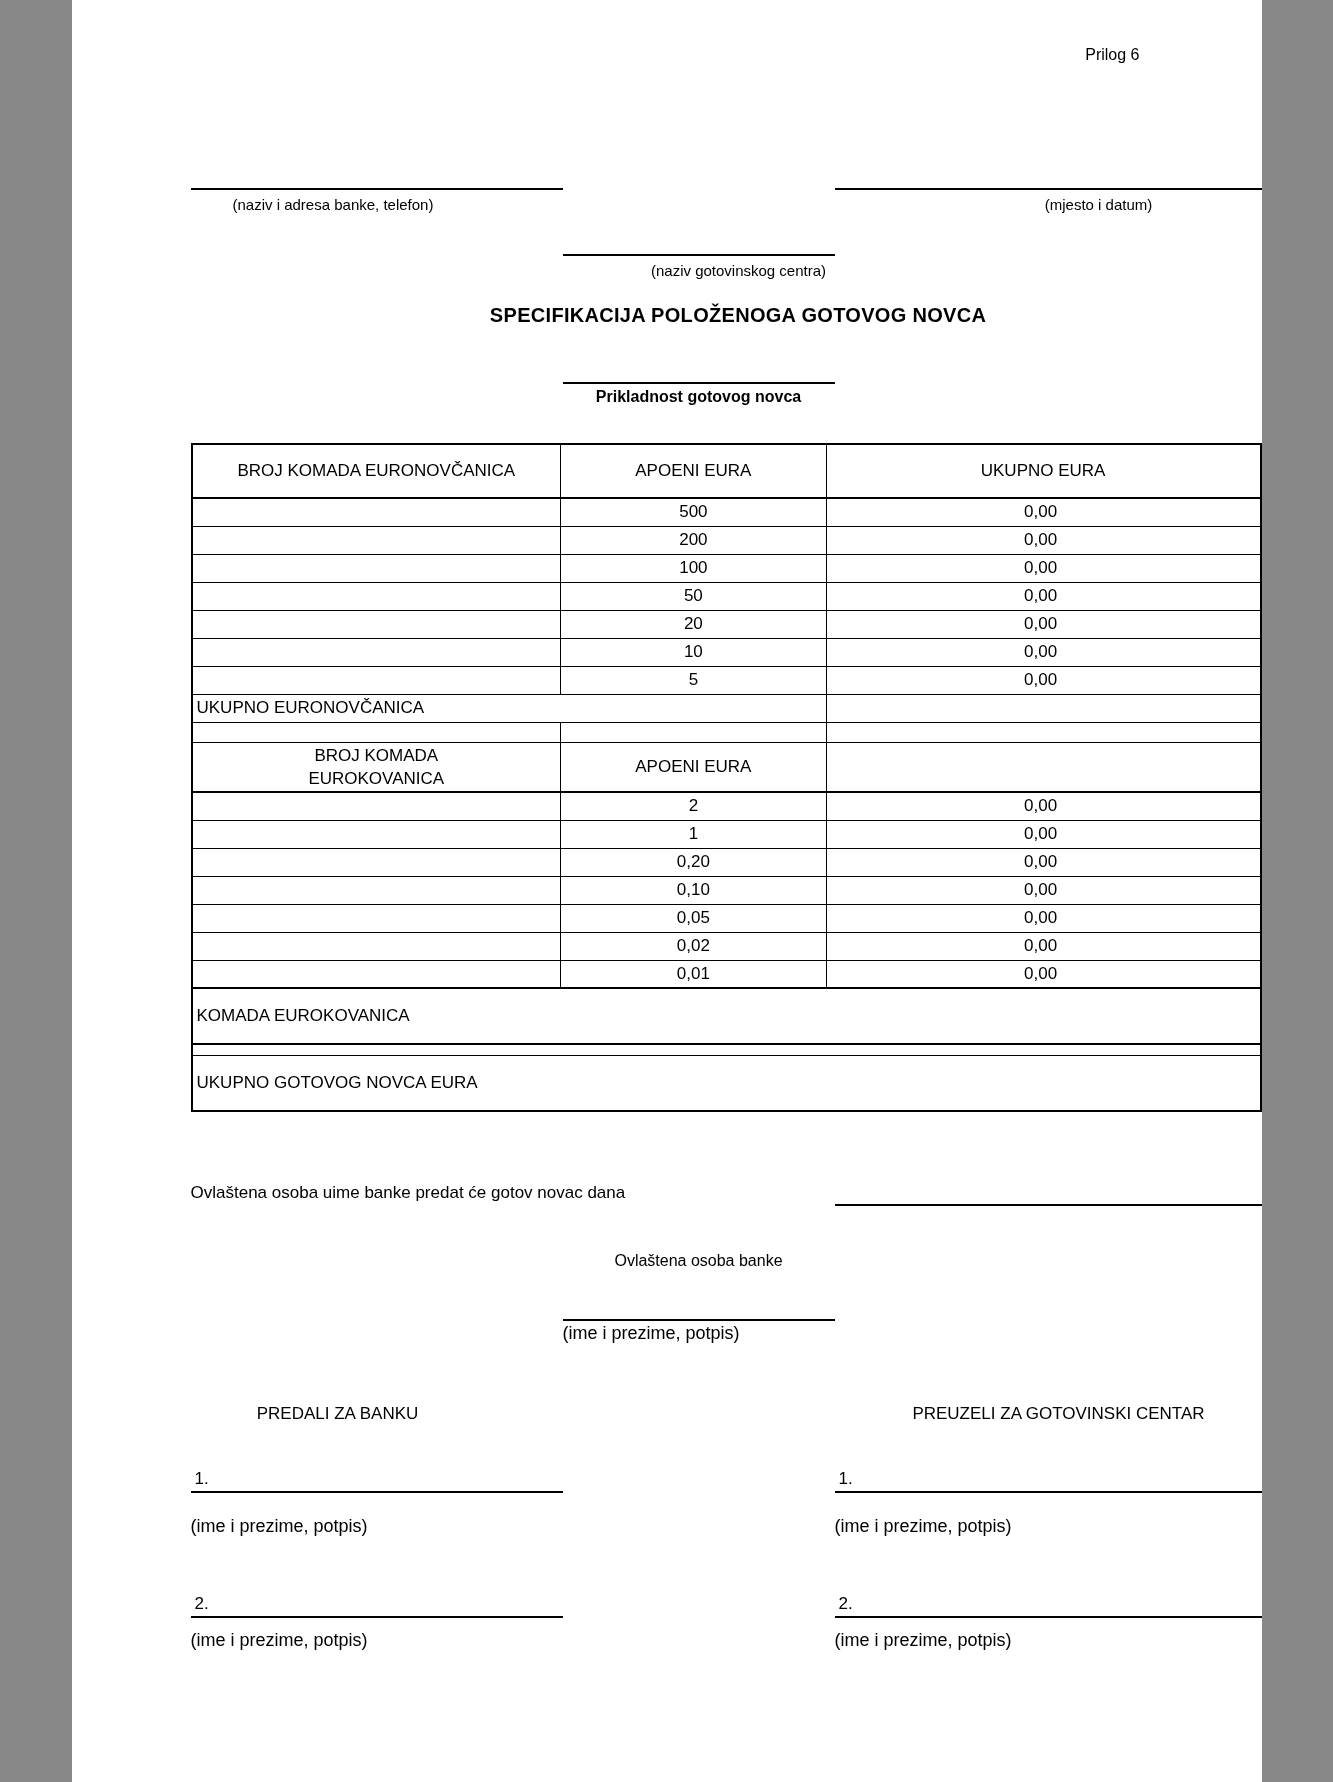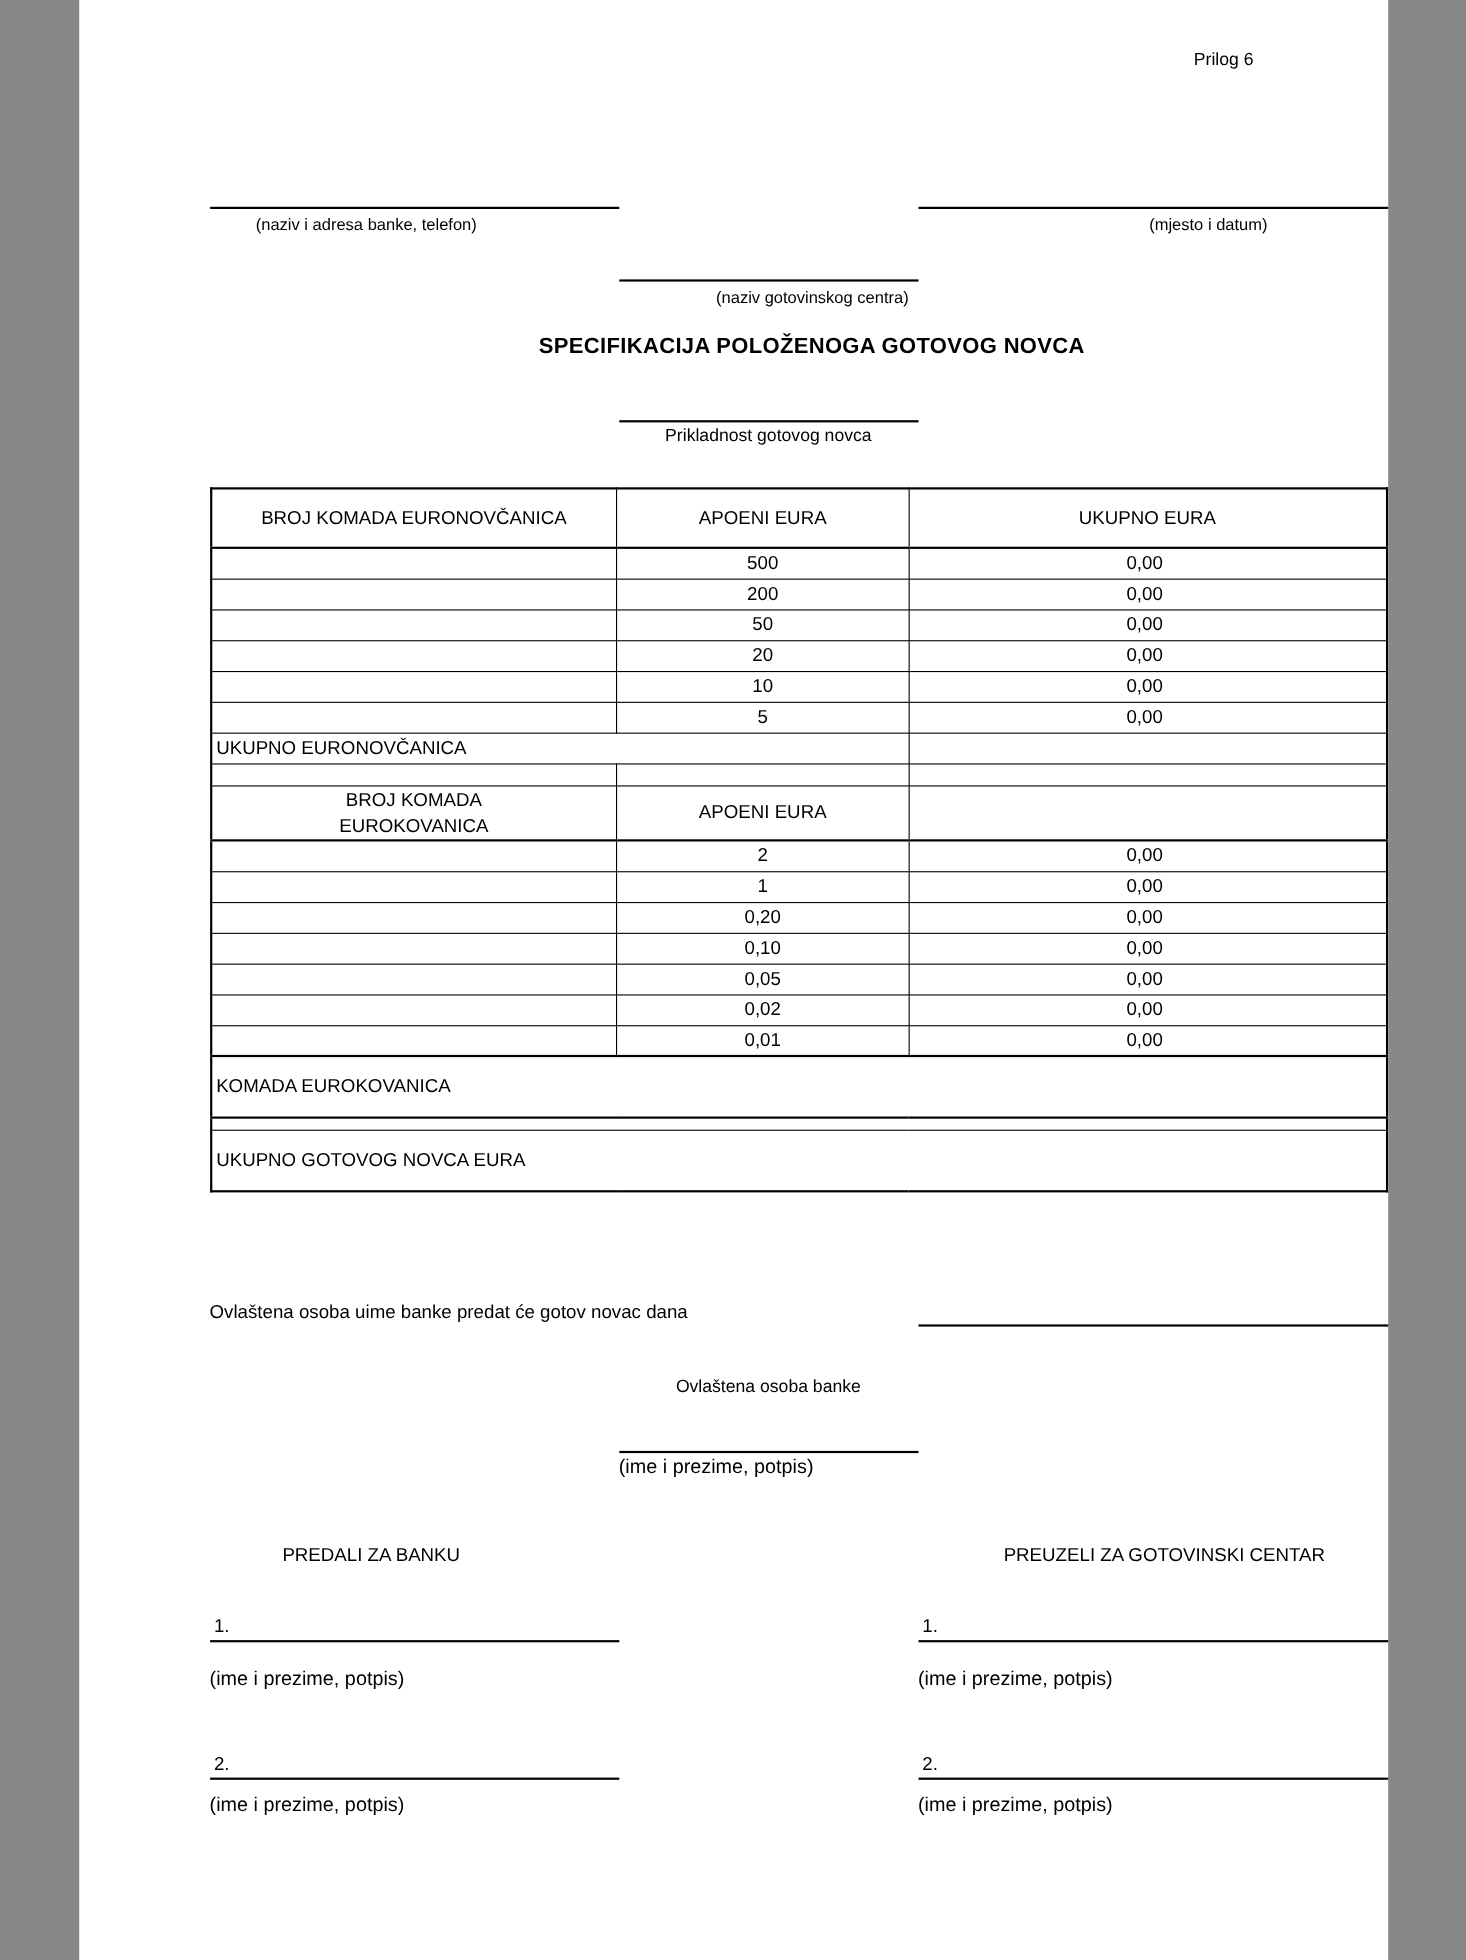--- a/index.html
+++ b/index.html
@@ -22,21 +22,21 @@
   #place-label { top:196px; left:763px; width:448px; text-align:center; }
 
   #center-rule  { top:254px; left:491px; width:272px; }
   #center-label { top:262px; left:491px; width:272px; text-align:center; }
 
   #doc-title { top:304px; left:0; width:1333px; text-align:center;
                font-size:20px; font-weight:bold; letter-spacing:0.3px; }
 
   #suit-rule  { top:382px; left:491px; width:272px; }
   #suit-label { top:388px; left:491px; width:272px; text-align:center;
-                font-size:16px; font-weight:normal; }
+                font-size:16px; font-weight:bold; }
 
   
   #spec-table { position:absolute; top:443px; left:119px;
                 border-collapse:collapse; table-layout:fixed;
                 font-size:17px; border:2px solid #000; }
   #spec-table td, #spec-table th {
     border:1px solid #000; padding:0; font-weight:normal;
     overflow:hidden; white-space:nowrap;
   }
   #spec-table .w1 { width:372px; } #spec-table .w2 { width:272px; } #spec-table .w3 { width:448px; }
@@ -117,20 +117,25 @@
           <td class="c2">500</td>
           <td class="c3">0,00</td>
         </tr>
         <tr>
           <td class="c1"></td>
           <td class="c2">200</td>
           <td class="c3">0,00</td>
         </tr>
         <tr>
           <td class="c1"></td>
+          <td class="c2">100</td>
+          <td class="c3">0,00</td>
+        </tr>
+        <tr>
+          <td class="c1"></td>
           <td class="c2">50</td>
           <td class="c3">0,00</td>
         </tr>
         <tr>
           <td class="c1"></td>
           <td class="c2">20</td>
           <td class="c3">0,00</td>
         </tr>
         <tr>
           <td class="c1"></td>

